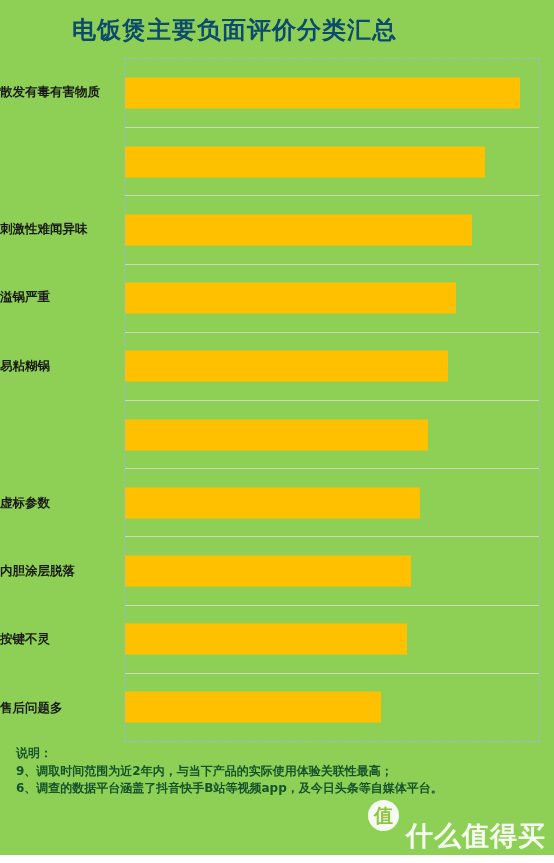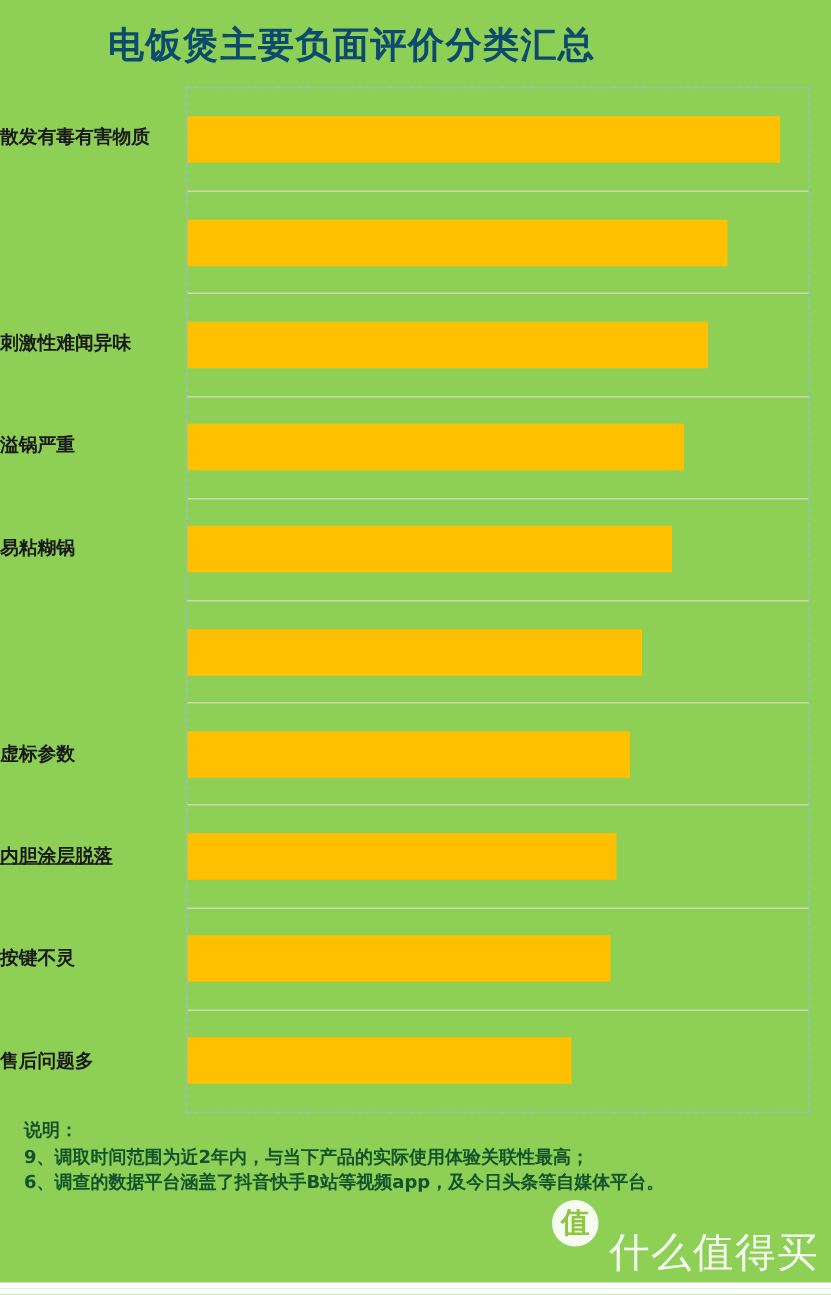--- a/index.html
+++ b/index.html
@@ -97,41 +97,41 @@
     width:31px;height:31px;border-radius:50%;
     background:#ffffff;
     color:#8ec641;
     font-size:19px;font-weight:bold;
     display:flex;align-items:center;justify-content:center;
     line-height:1;
   }
   #wm-text{
     color:#ffffff;
     font-size:27px;
-    font-weight:normal;
+    font-weight:bold;
     letter-spacing:1px;
     line-height:1;
     margin-top:40px;
   }
 </style>
 </head>
 <body>
 
 <div id="poster">
 
   <div id="chart-title">电饭煲主要负面评价分类汇总</div>
 
   <div id="chart">
     <div id="label-col">
         <div class="cat-label" style="top: 5%;">散发有毒有害物质</div>
         <div class="cat-label" style="top: 25%;">刺激性难闻异味</div>
         <div class="cat-label" style="top: 35%;">溢锅严重</div>
         <div class="cat-label" style="top: 45%;">易粘糊锅</div>
         <div class="cat-label" style="top: 65%;">虚标参数</div>
-        <div class="cat-label" style="top: 75%; text-decoration: underline;">内胆涂层脱落</div>
+        <div class="cat-label" style="top: 75%;">内胆涂层脱落</div>
         <div class="cat-label" style="top: 85%;">按键不灵</div>
         <div class="cat-label" style="top: 95%;">售后问题多</div>
       </div>
     <div id="plot">
         <div class="row">
           <div class="bar" style="width: 95.4%; background: rgb(255, 192, 0);"></div>
         </div>
         <div class="row">
           <div class="bar" style="width: 87%; background: rgb(255, 192, 0);"></div>
         </div>

